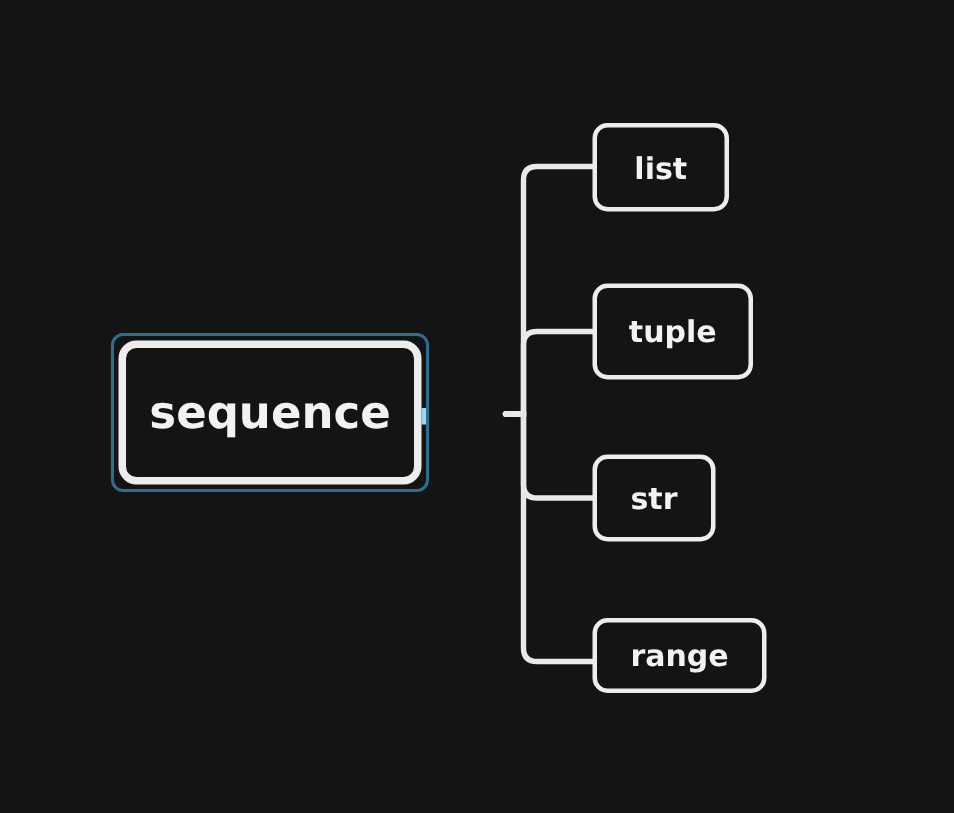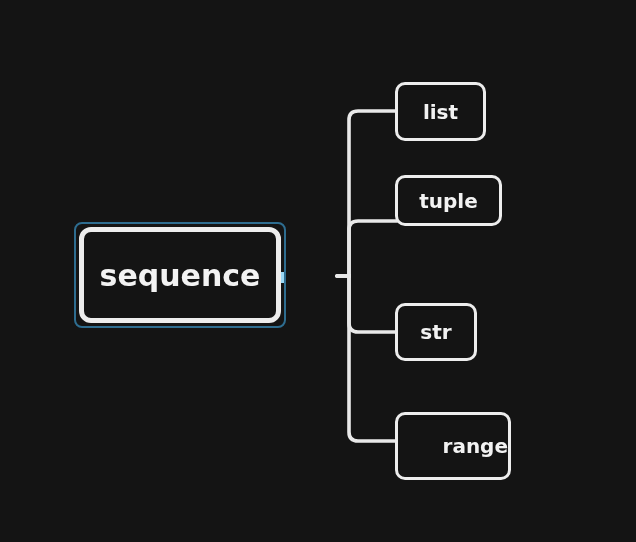--- a/index.html
+++ b/index.html
@@ -33,23 +33,23 @@
     background:var(--background);
     box-sizing:border-box;
     cursor:pointer;
   }
   .child{
     border:3.5px solid var(--node-border);
     border-radius:10px;
     font-size:20px;
   }
   .node-list {left:395px;top:82px;width:91px;height:59px;}
-  .node-tuple{left:395px;top:175px;width:107px;height:51px;}
+  .node-tuple{left:395px;top:189px;width:107px;height:64px;}
   .node-str  {left:395px;top:303px;width:82px;height:58px;text-align:center;}
-  .node-range{left:395px;top:412px;width:116px;height:68px;justify-content:flex-end;}
+  .node-range{left:395px;top:412px;width:116px;height:50px;}
   .root-selection{
     position:absolute;
     left:74px;top:222px;width:212px;height:106px;
     border:2px solid var(--selection);
     border-radius:8px;
     box-sizing:border-box;
     cursor:pointer;
   }
   .root-node{
     position:absolute;

